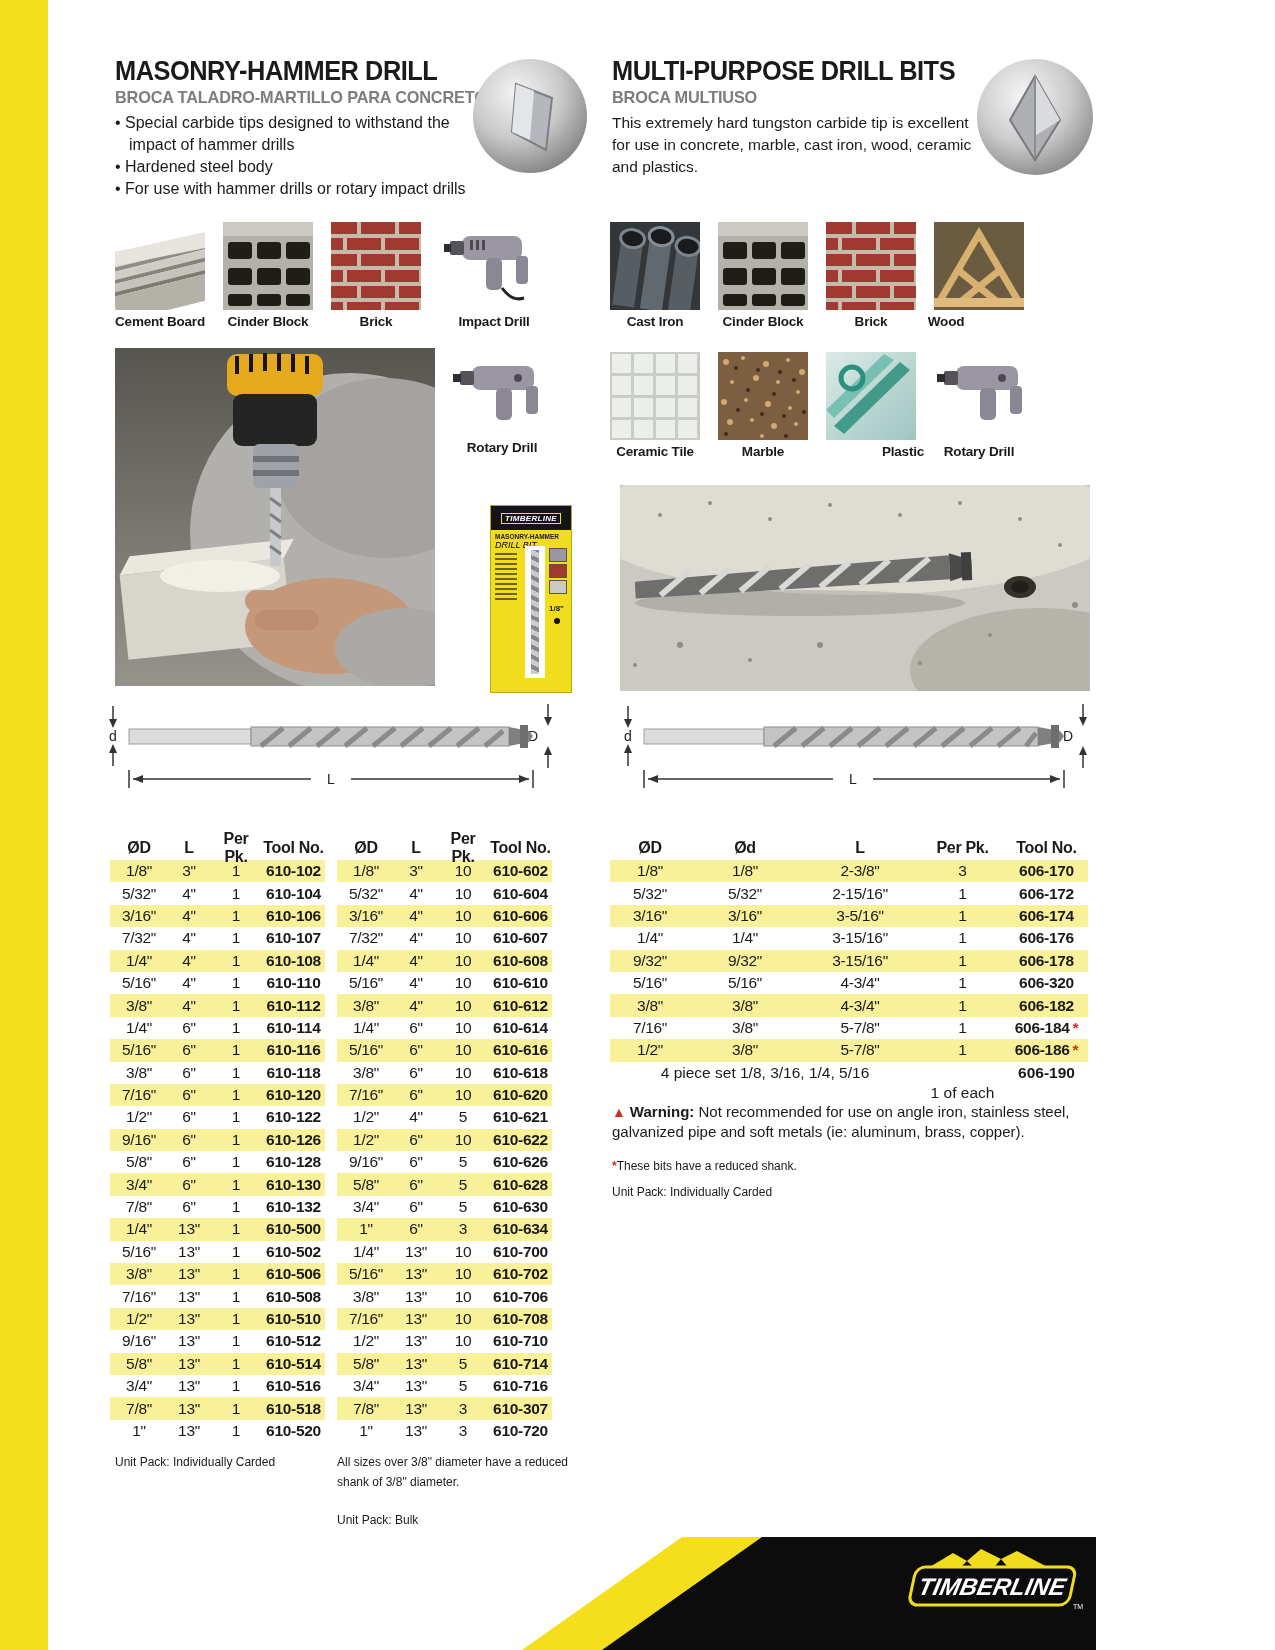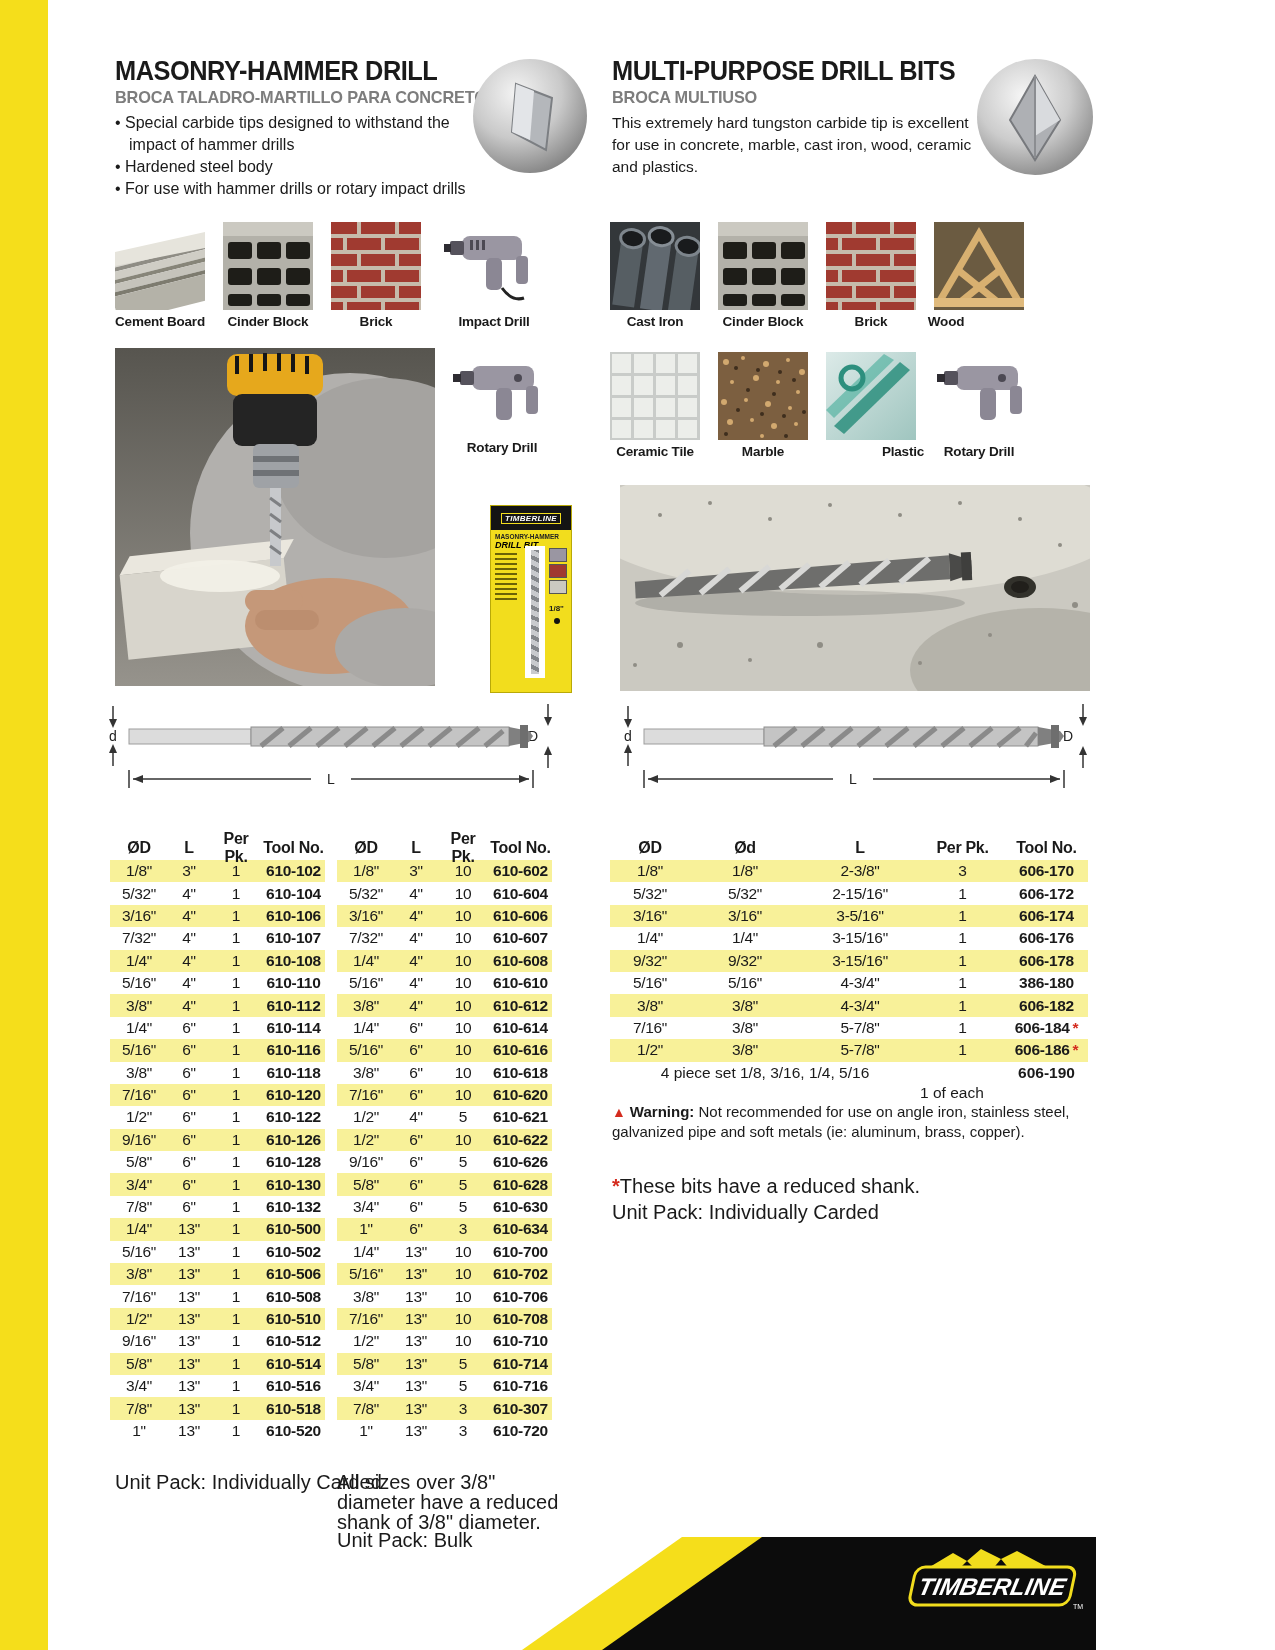--- a/index.html
+++ b/index.html
@@ -20,24 +20,24 @@
   .dtable{position:absolute;}
   .thead{display:flex;height:24px;align-items:center;}
   .th{font-weight:bold;font-size:16px;text-align:center;letter-spacing:-0.3px;}
   .trow{display:flex;height:22.4px;align-items:center;}
   .trow.alt{background:#F8F199;}
   .tc{font-size:15.5px;text-align:center;letter-spacing:-0.3px;white-space:nowrap;}
   .t4 .c0{width:58px}.t4 .c1{width:42px}.t4 .c2{width:52px}.t4 .c3{width:63px;font-weight:bold;}
   .t5 .c0{width:80px}.t5 .c1{width:110px}.t5 .c2{width:120px}.t5 .c3{width:85px}.t5 .c4{width:83px;font-weight:bold;}
   .setrow{display:flex;height:22.4px;align-items:center;font-size:15.5px;}
   .setrow .s0{width:310px;text-align:center;}
-  .setrow .s1{width:85px;margin-top:40px;}
+  .setrow .s1{width:85px;text-align:center;margin-top:40px;}
   .setrow .s2{width:83px;text-align:center;font-weight:bold;}
   .star{color:#D42B1E;font-weight:bold;margin-left:3px;}
-  .fnote{font-size:20px;line-height:20px;margin-top:20px;}
+  .fnote{font-size:12px;line-height:20px;}
   .warn{font-size:15px;line-height:20px;width:482px;}
   .warn b{font-weight:bold;}
   .tri{color:#D42B1E;font-size:14px;margin-right:4px;}
   .red{color:#D42B1E;font-weight:bold;}
   
   .proline{left:1153px;top:100px;width:130px;height:40px;transform:rotate(90deg);
            display:flex;align-items:center;justify-content:center;}
   .pl-bars{display:inline-block;margin-right:3px;}
   .pl-bars i{display:block;background:#fff;height:3px;margin:2px 0;}
   .pl-pro{color:#fff;font-style:italic;font-weight:bold;font-size:26px;letter-spacing:-1px;}
@@ -45,21 +45,21 @@
            padding:1px 6px;margin-left:5px;transform:skewX(-10deg);border:1px solid #fff;}
   .cat{left:1158px;top:196px;writing-mode:vertical-rl;color:#fff;display:flex;}
   .cat-small{font-size:19px;font-weight:bold;letter-spacing:2px;margin-left:2px;}
   .cat-big{font-size:46px;font-weight:bold;letter-spacing:1px;margin-top:0;}
   .pagenum{left:1196px;top:1534px;color:#fff;font-weight:bold;font-size:26px;}
   
   .pack{left:490px;top:505px;width:80px;height:186px;background:#F2DD1D;border:1px solid #b9a908;}
   .pack-head{background:#141414;height:24px;display:flex;align-items:center;justify-content:center;}
   .pack-brand{color:#fff;font-style:italic;font-weight:bold;font-size:8px;border:1px solid #F2DD1D;padding:0 3px;letter-spacing:.3px;}
   .pack-t1{font-size:6.5px;font-weight:bold;color:#222;margin:3px 0 0 4px;}
-  .pack-t2{font-size:9px;font-weight:bold;font-style:italic;color:#000;margin:0 17px 0 4px;}
+  .pack-t2{font-size:9px;font-weight:normal;font-style:italic;color:#000;margin:0 17px 0 4px;}
   .pack-lines i{display:block;height:2px;background:#6b6306;margin:3px 4px 0 4px;}
   .pack-bit{position:absolute;left:34px;top:40px;width:20px;height:132px;background:#fff;}
   .pack-bit b{position:absolute;left:6px;top:4px;width:8px;height:124px;
               background:repeating-linear-gradient(25deg,#c9cbce 0 5px,#84878b 5px 9px);}
   .pack-sq{position:absolute;left:58px;width:16px;height:12px;border:1px solid #555;}
   .pack-size{position:absolute;left:58px;top:98px;font-size:8px;font-weight:bold;}
   .pack-dot{position:absolute;left:63px;top:112px;width:6px;height:6px;border-radius:50%;background:#111;}
   
   .tlogo{left:905px;top:1545px;}
 </style>
@@ -938,21 +938,21 @@
           <div class="tc c1">9/32"</div>
           <div class="tc c2">3-15/16"</div>
           <div class="tc c3">1</div>
           <div class="tc c4">606-178</div>
         </div>
         <div class="trow">
           <div class="tc c0">5/16"</div>
           <div class="tc c1">5/16"</div>
           <div class="tc c2">4-3/4"</div>
           <div class="tc c3">1</div>
-          <div class="tc c4">386-180</div>
+          <div class="tc c4">606-320</div>
         </div>
         <div class="trow alt">
           <div class="tc c0">3/8"</div>
           <div class="tc c1">3/8"</div>
           <div class="tc c2">4-3/4"</div>
           <div class="tc c3">1</div>
           <div class="tc c4">606-182</div>
         </div>
         <div class="trow">
           <div class="tc c0">7/16"</div>

